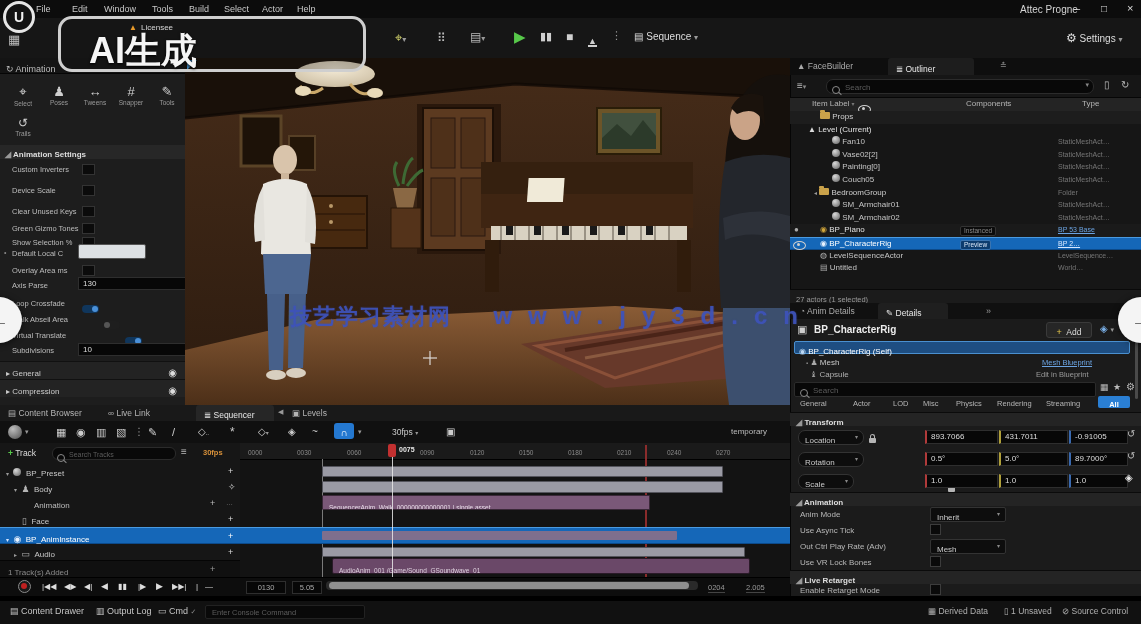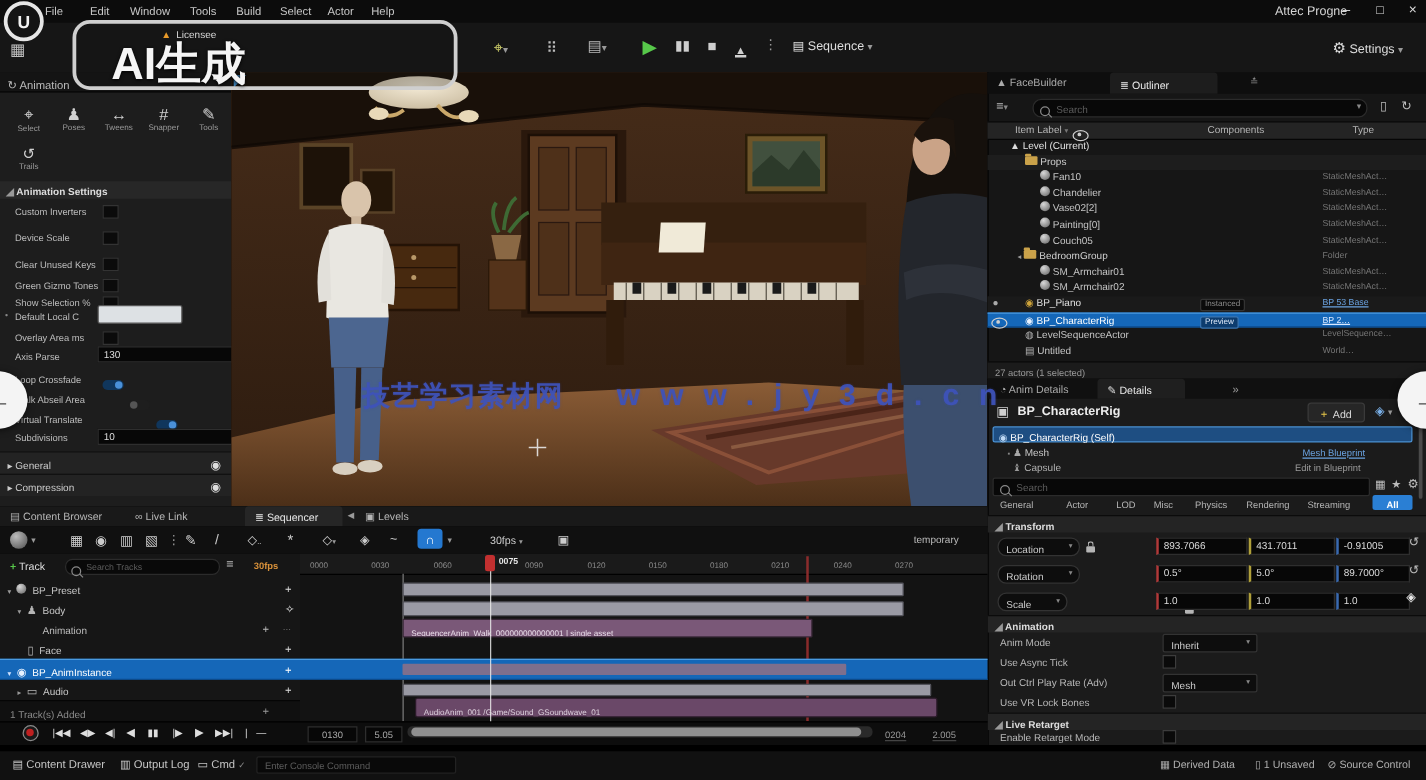--- a/index.html
+++ b/index.html
@@ -293,35 +293,30 @@
   <div class="abs txt" style="left:1104px;top:79px;font-size:10px;color:#bbb;">▯</div>
   <div class="abs txt" style="left:1121px;top:79px;font-size:10px;color:#bbb;">↻</div>
   
   <div class="abs" style="left:790px;top:97px;width:351px;height:13px;background:#242424;border-top:1px solid #060606;border-bottom:1px solid #060606;"></div>
   <span class="abs eyeic" style="left:794px;top:100px;"></span>
   <div class="abs txt" style="left:812px;top:99px;font-size:8px;color:#b5b5b5;"><span>Item Label</span> <span style="font-size:6px;color:#777;">▾</span></div>
   <div class="abs txt" style="left:966px;top:99px;font-size:8px;color:#b5b5b5;">Components</div>
   <div class="abs txt" style="left:1082px;top:99px;font-size:8px;color:#b5b5b5;">Type</div>
   
   <div class="abs" style="left:790px;top:111px;width:351px;height:177px;font-size:8px;">
-    <div style="height:12.6px;line-height:12.6px;position:relative;">
-      <span style="margin-left:18px;color:#e2e2e2;"><span style="color:#ddd;">▲</span> <span>Level (Current)</span></span>
-    </div>
     <div style="height:12.6px;line-height:12.6px;position:relative;background:#1d1d1d;">
       <span class="folder" style="margin-left:30px;"></span>
       <span style="color:#cfcfcf;">Props</span>
     </div>
     <div style="height:12.6px;line-height:12.6px;position:relative;">
+      <span style="margin-left:18px;color:#e2e2e2;"><span style="color:#ddd;">▲</span> <span>Level (Current)</span></span>
+    </div>
+    <div style="height:12.6px;line-height:12.6px;position:relative;">
       <span class="sphere" style="margin-left:42px;"></span>
       <span style="color:#c5c5c5;">Fan10</span>
-      <span style="position:absolute;left:268px;color:#767676;font-size:7px;">StaticMeshAct…</span>
-    </div>
-    <div style="height:12.6px;line-height:12.6px;position:relative;">
-      <span class="sphere" style="margin-left:42px;"></span>
-      <span style="color:#c5c5c5;">Chandelier</span>
       <span style="position:absolute;left:268px;color:#767676;font-size:7px;">StaticMeshAct…</span>
     </div>
     <div style="height:12.6px;line-height:12.6px;position:relative;">
       <span class="sphere" style="margin-left:42px;"></span>
       <span style="color:#c5c5c5;">Vase02[2]</span>
       <span style="position:absolute;left:268px;color:#767676;font-size:7px;">StaticMeshAct…</span>
     </div>
     <div style="height:12.6px;line-height:12.6px;position:relative;">
       <span class="sphere" style="margin-left:42px;"></span>
       <span style="color:#c5c5c5;">Painting[0]</span>

